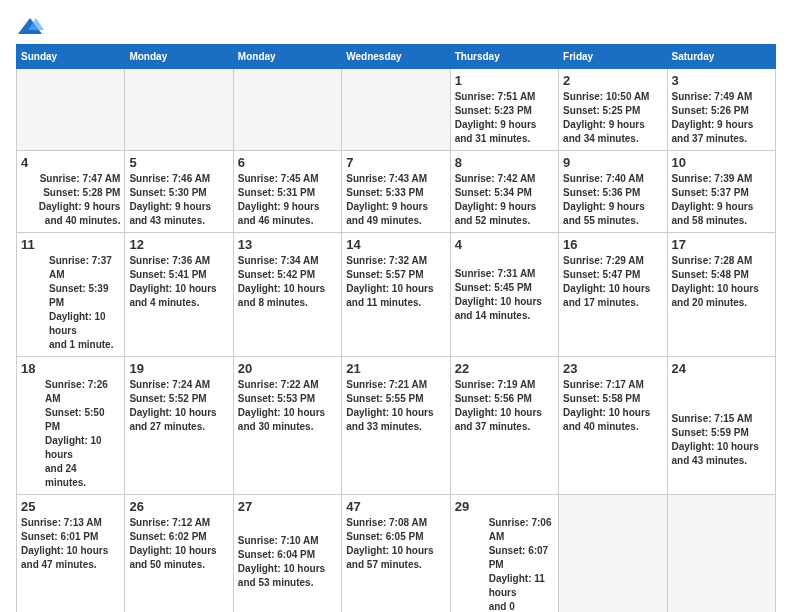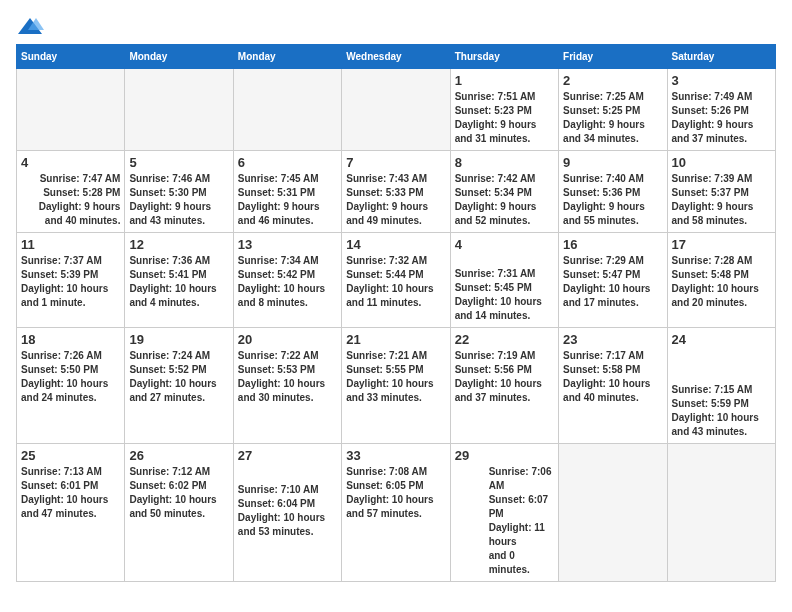--- a/index.html
+++ b/index.html
@@ -116,21 +116,21 @@
         <td class="empty"></td>
         <td>
           <div class="day-number">1</div>
           <div class="day-info" style="white-space: pre-line;">Sunrise: 7:51 AM
 Sunset: 5:23 PM
 Daylight: 9 hours
 and 31 minutes.</div>
         </td>
         <td>
           <div class="day-number">2</div>
-          <div class="day-info" style="white-space: pre-line;">Sunrise: 7:25 AM
+          <div class="day-info" style="white-space: pre-line;">Sunrise: 10:50 AM
 Sunset: 5:25 PM
 Daylight: 9 hours
 and 34 minutes.</div>
         </td>
         <td>
           <div class="day-number">3</div>
           <div class="day-info" style="white-space: pre-line;">Sunrise: 7:49 AM
 Sunset: 5:26 PM
 Daylight: 9 hours
 and 37 minutes.</div>
@@ -183,21 +183,21 @@
           <div class="day-number">10</div>
           <div class="day-info" style="white-space: pre-line;">Sunrise: 7:39 AM
 Sunset: 5:37 PM
 Daylight: 9 hours
 and 58 minutes.</div>
         </td>
       </tr>
       <tr>
         <td>
           <div class="day-number">11</div>
-          <div class="day-info" style="white-space: pre-line;">Sunrise: 7:37 AM
+          <div class="day-info" style="white-space: pre-line; margin-left: 28px;">Sunrise: 7:37 AM
 Sunset: 5:39 PM
 Daylight: 10 hours
 and 1 minute.</div>
         </td>
         <td>
           <div class="day-number">12</div>
           <div class="day-info" style="white-space: pre-line;">Sunrise: 7:36 AM
 Sunset: 5:41 PM
 Daylight: 10 hours
 and 4 minutes.</div>
@@ -205,21 +205,21 @@
         <td>
           <div class="day-number">13</div>
           <div class="day-info" style="white-space: pre-line;">Sunrise: 7:34 AM
 Sunset: 5:42 PM
 Daylight: 10 hours
 and 8 minutes.</div>
         </td>
         <td>
           <div class="day-number">14</div>
           <div class="day-info" style="white-space: pre-line;">Sunrise: 7:32 AM
-Sunset: 5:44 PM
+Sunset: 5:57 PM
 Daylight: 10 hours
 and 11 minutes.</div>
         </td>
         <td>
           <div class="day-number">4</div>
           <div class="day-info" style="white-space: pre-line; margin-top: 15px;">Sunrise: 7:31 AM
 Sunset: 5:45 PM
 Daylight: 10 hours
 and 14 minutes.</div>
         </td>
@@ -234,21 +234,21 @@
           <div class="day-number">17</div>
           <div class="day-info" style="white-space: pre-line;">Sunrise: 7:28 AM
 Sunset: 5:48 PM
 Daylight: 10 hours
 and 20 minutes.</div>
         </td>
       </tr>
       <tr>
         <td>
           <div class="day-number">18</div>
-          <div class="day-info" style="white-space: pre-line;">Sunrise: 7:26 AM
+          <div class="day-info" style="white-space: pre-line; margin-left: 24px;">Sunrise: 7:26 AM
 Sunset: 5:50 PM
 Daylight: 10 hours
 and 24 minutes.</div>
         </td>
         <td>
           <div class="day-number">19</div>
           <div class="day-info" style="white-space: pre-line;">Sunrise: 7:24 AM
 Sunset: 5:52 PM
 Daylight: 10 hours
 and 27 minutes.</div>
@@ -305,21 +305,21 @@
 and 50 minutes.</div>
         </td>
         <td>
           <div class="day-number">27</div>
           <div class="day-info" style="white-space: pre-line; margin-top: 20px;">Sunrise: 7:10 AM
 Sunset: 6:04 PM
 Daylight: 10 hours
 and 53 minutes.</div>
         </td>
         <td>
-          <div class="day-number">33</div>
+          <div class="day-number">47</div>
           <div class="day-info" style="white-space: pre-line;">Sunrise: 7:08 AM
 Sunset: 6:05 PM
 Daylight: 10 hours
 and 57 minutes.</div>
         </td>
         <td>
           <div class="day-number">29</div>
           <div class="day-info" style="white-space: pre-line; margin-left: 34px;">Sunrise: 7:06 AM
 Sunset: 6:07 PM
 Daylight: 11 hours

